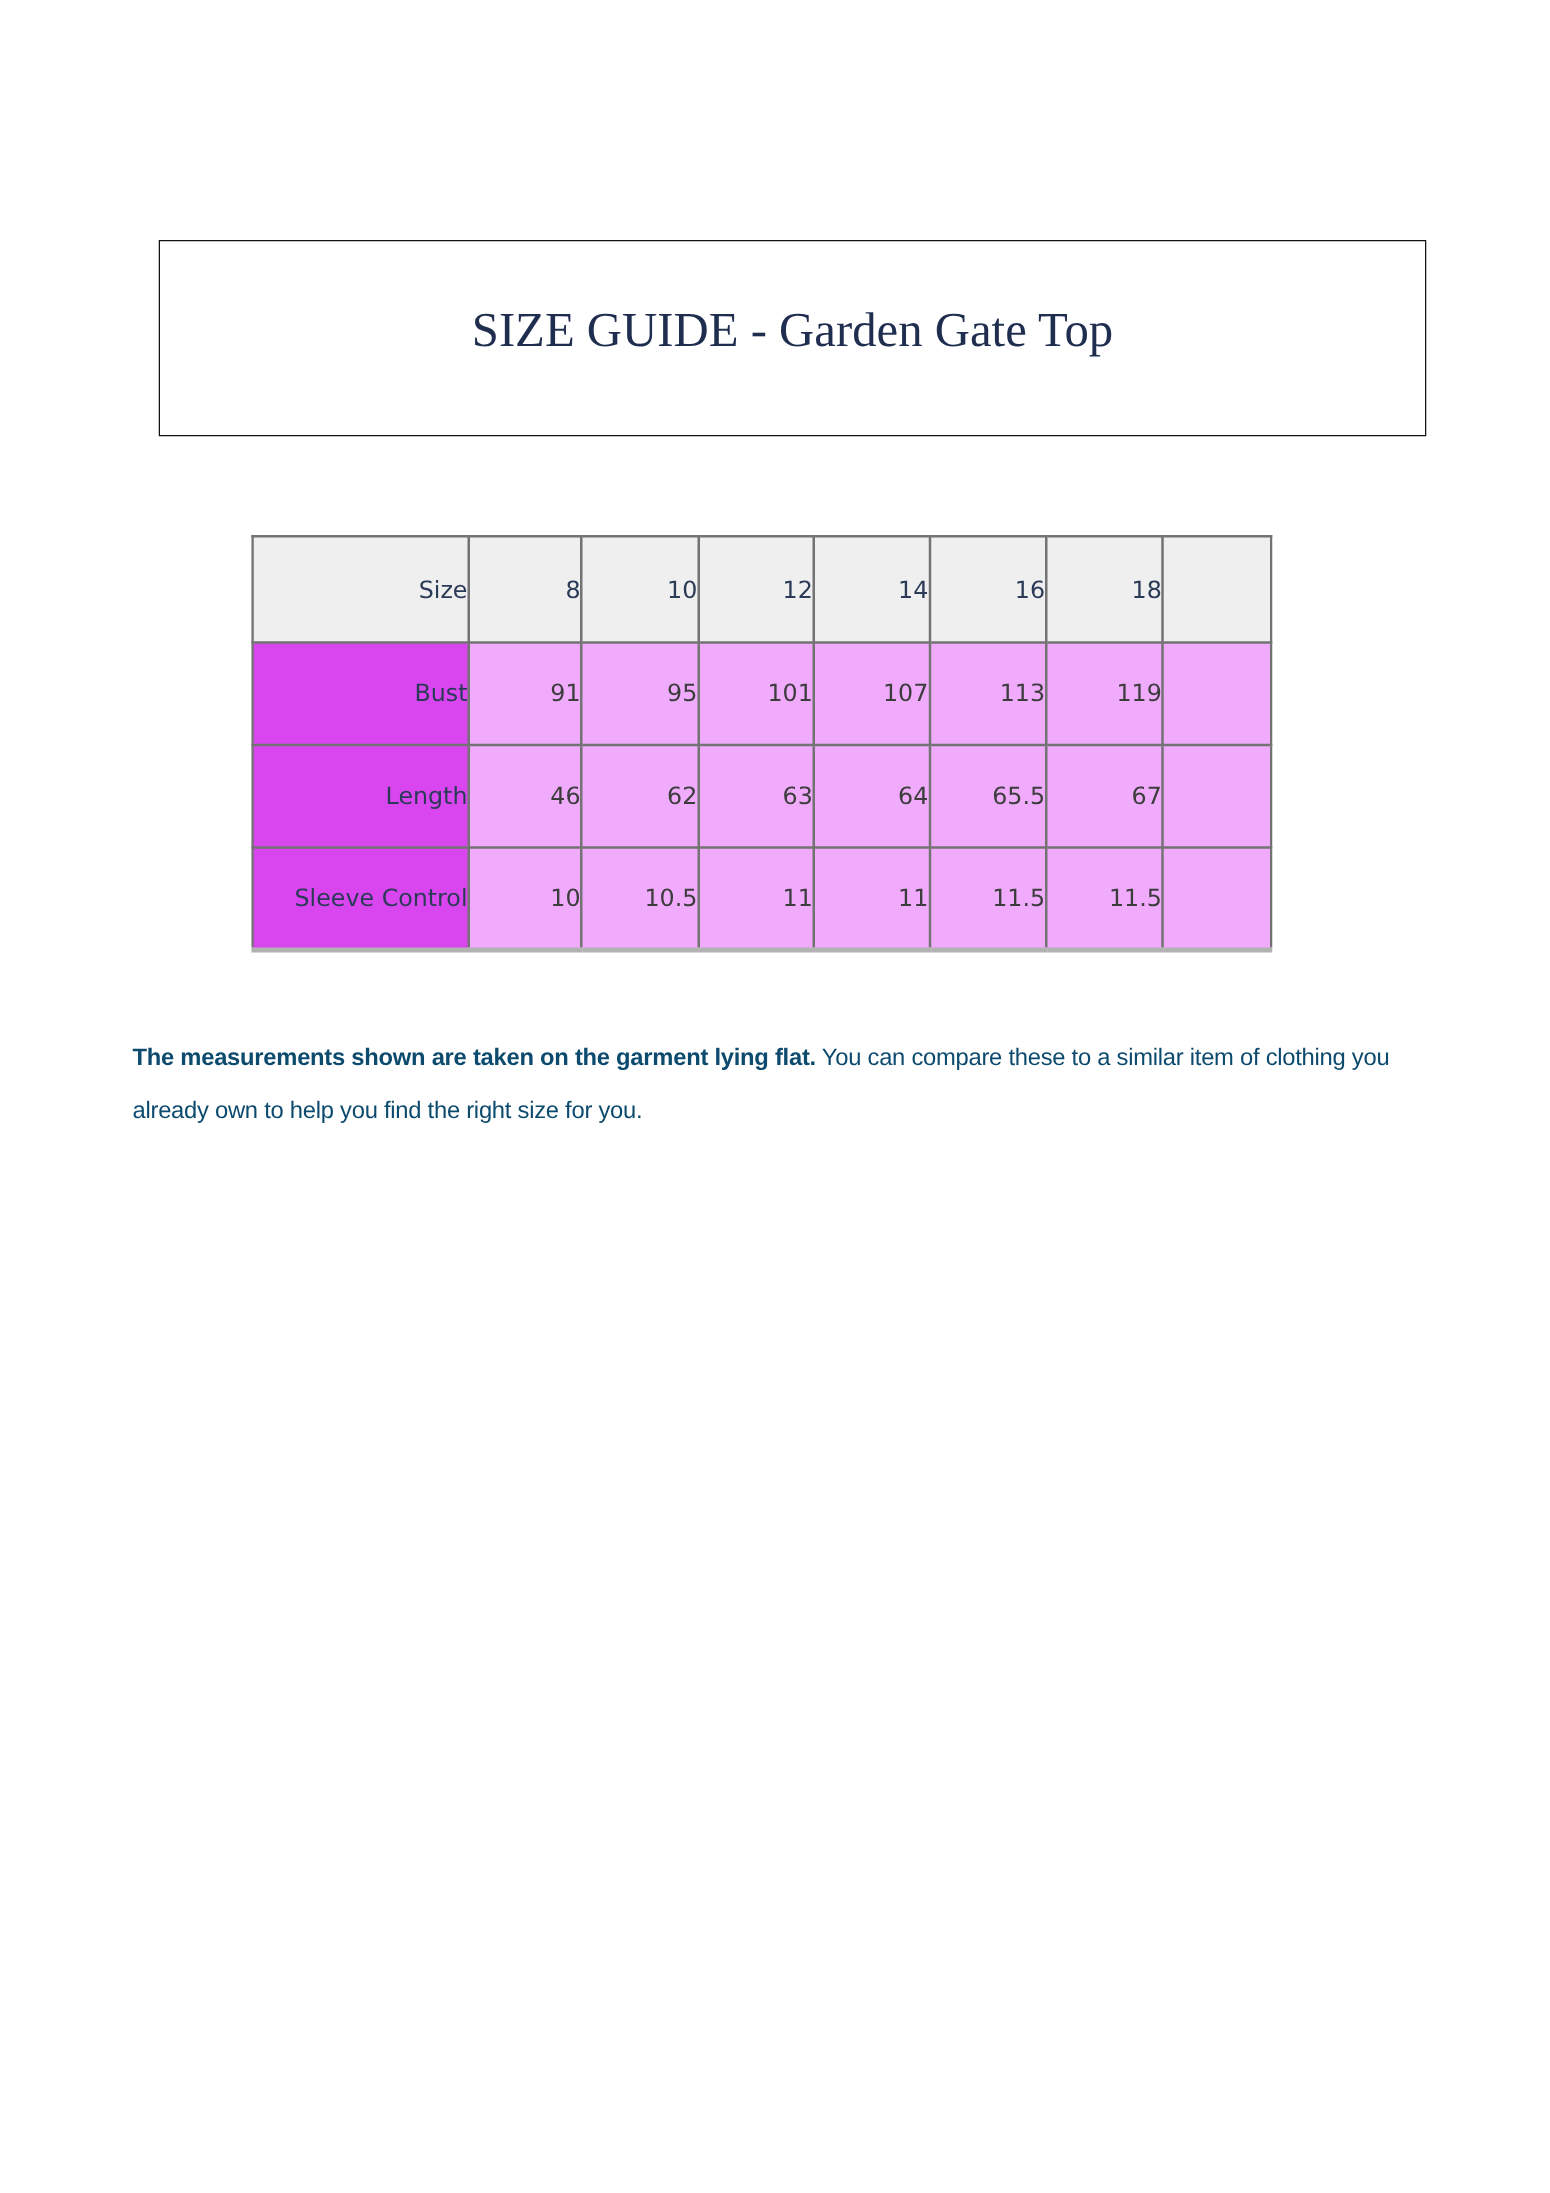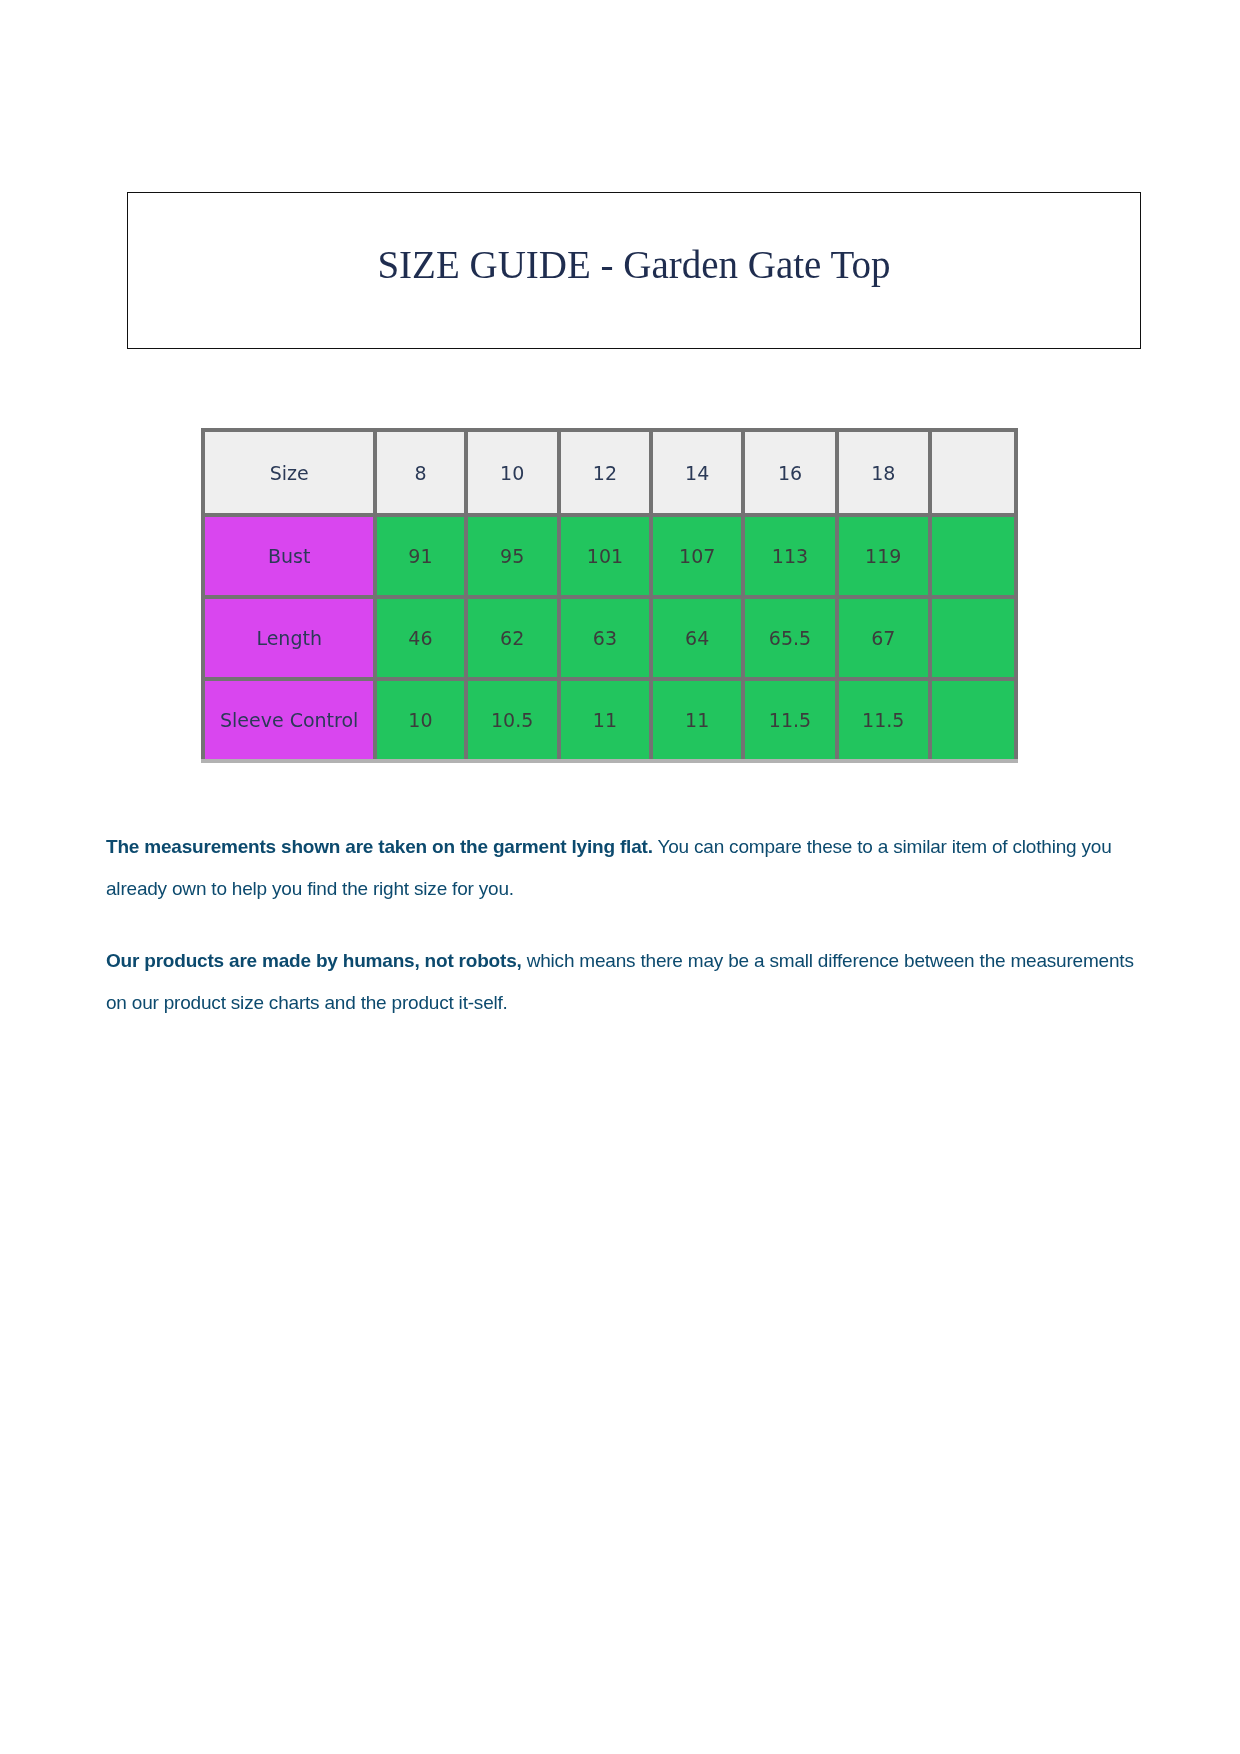--- a/index.html
+++ b/index.html
@@ -41,43 +41,43 @@
     table.size-table {
       border-collapse: collapse;
       table-layout: fixed;
       font-family: "DejaVu Sans", "Liberation Sans", sans-serif;
       font-size: 19px;
       position: absolute;
       left: 0;
       top: 0;
     }
     table.size-table td, table.size-table th {
-      border: 4px solid #737373;
-      text-align: center;
+      border: 2px solid #737373;
+      text-align: right;
       vertical-align: middle;
       height: 82px;
       padding: 0;
       font-weight: normal;
       box-sizing: border-box;
     }
     table.size-table col.label-col { width: 193px; }
     table.size-table col.val-col { width: 103px; }
     table.size-table col.cut-col { width: 103px; }
     table.size-table thead th {
       background: #efefef;
       color: #2b3a57;
       height: 85px;
     }
     table.size-table tbody th {
       color: #2b3a57;
       background: #d946ef;
     }
     table.size-table tbody td {
       color: #3c3c3c;
-      background: #22c55e;
+      background: #f0abfc;
     }
     table.size-table tbody tr:last-child td,
     table.size-table tbody tr:last-child th {
       border-bottom: 4px solid #b2b2b2;
     }
 
     .body-text {
       position: absolute;
       left: 106px;
       top: 826px;
@@ -154,14 +154,13 @@
         <td>11.5</td>
         <td>11.5</td>
         <td></td>
       </tr>
     </tbody>
   </table>
 </div>
 
 <div class="body-text">
   <p><b>The measurements shown are taken on the garment lying flat.</b><span> You can compare these to a similar item of clothing you already own to help you find the right size for you.</span></p>
-  <p><b>Our products are made by humans, not robots,</b><span> which means there may be a small difference between the measurements on our product size charts and the product it-self.</span></p>
 </div>
 
 </body></html>

